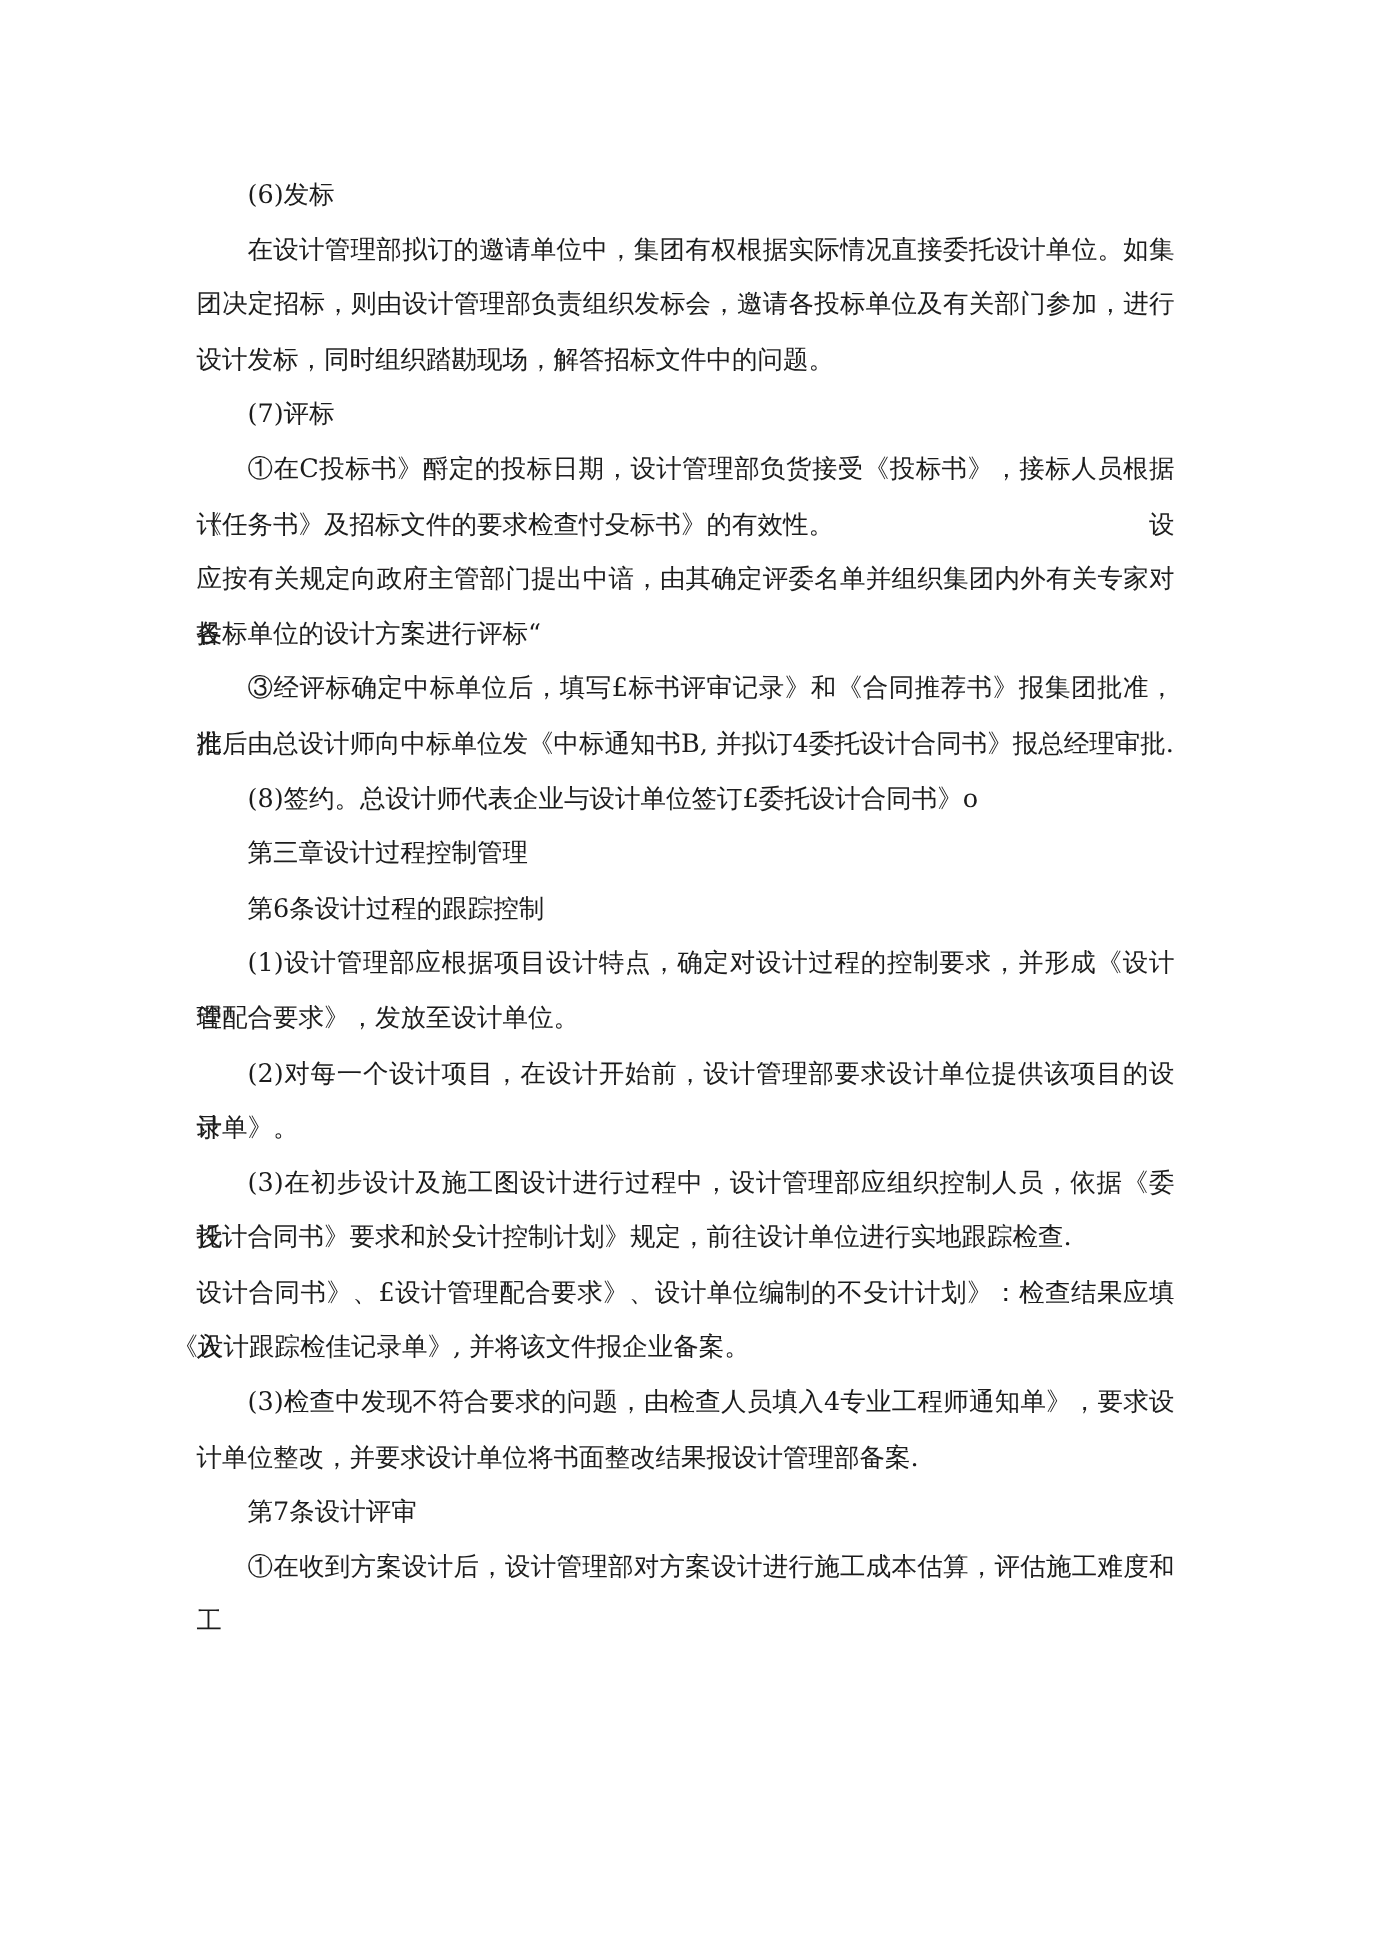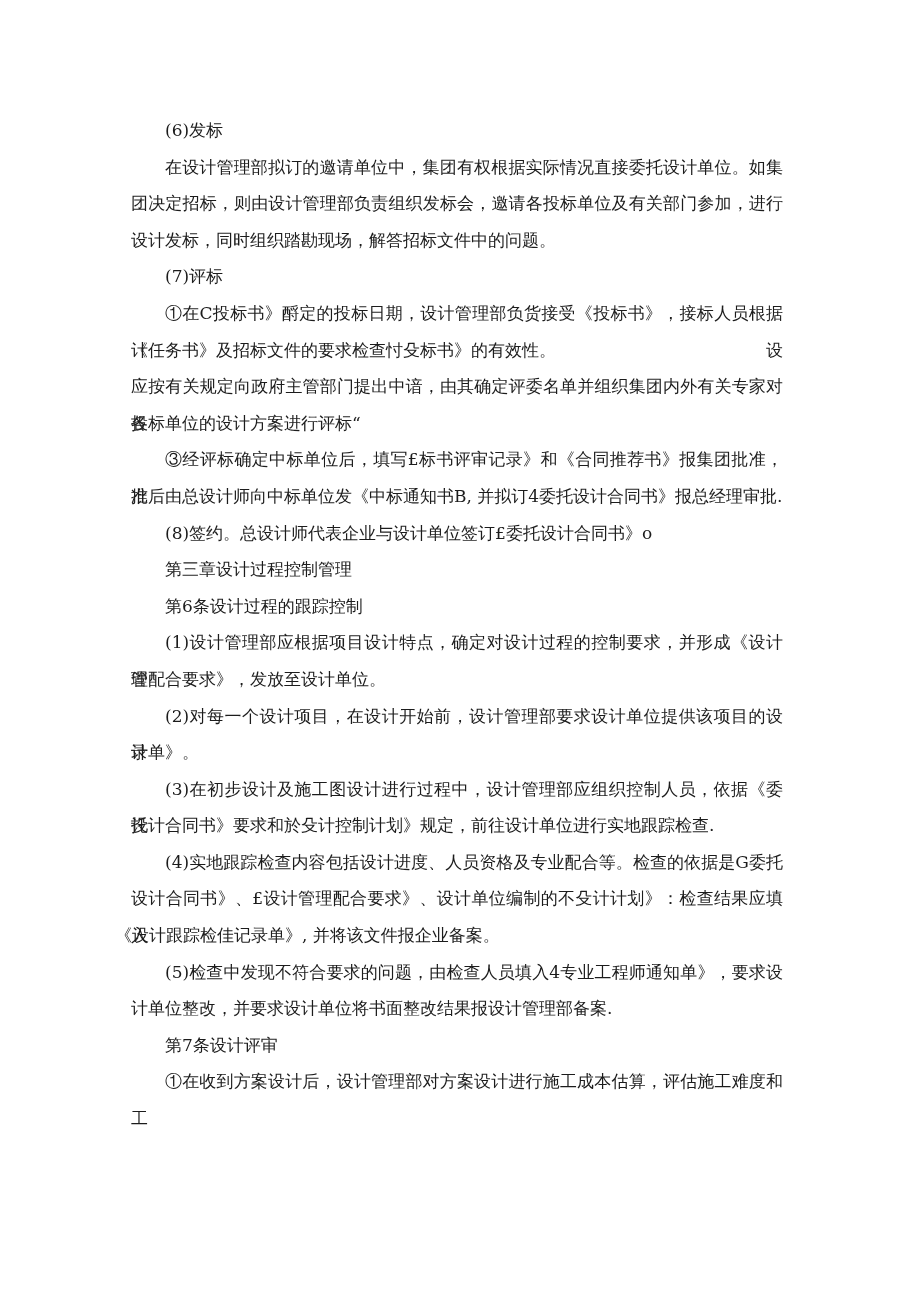--- a/index.html
+++ b/index.html
@@ -54,21 +54,20 @@
       <div class="line end">准后由总设计师向中标单位发《中标通知书B, 并拟订4委托设计合同书》报总经理审批.</div>
       <div class="line ind end">(8)签约。总设计师代表企业与设计单位签订£委托设计合同书》o</div>
       <div class="line ind end">第三章设计过程控制管理</div>
       <div class="line ind end">第6条设计过程的跟踪控制</div>
       <div class="line ind fill">(1)设计管理部应根据项目设计特点，确定对设计过程的控制要求，并形成《设计管</div>
       <div class="line end">理配合要求》，发放至设计单位。</div>
       <div class="line ind fill">(2)对每一个设计项目，在设计开始前，设计管理部要求设计单位提供该项目的设计</div>
       <div class="line end">录单》。</div>
       <div class="line ind fill">(3)在初步设计及施工图设计进行过程中，设计管理部应组织控制人员，依据《委托</div>
       <div class="line end">设计合同书》要求和於殳计控制计划》规定，前往设计单位进行实地跟踪检查.</div>
-      <div class="line ind fill">(4)实地跟踪检查内容包括设计进度、人员资格及专业配合等。检查的依据是G委托</div>
       <div class="line fill">设计合同书》、£设计管理配合要求》、设计单位编制的不殳计计划》：检查结果应填入</div>
       <div class="line end hang">《设计跟踪检佳记录单》, 并将该文件报企业备案。</div>
-      <div class="line ind fill">(5)检查中发现不符合要求的问题，由检查人员填入4专业工程师通知单》，要求设</div>
+      <div class="line ind fill">(3)检查中发现不符合要求的问题，由检查人员填入4专业工程师通知单》，要求设</div>
       <div class="line end">计单位整改，并要求设计单位将书面整改结果报设计管理部备案.</div>
       <div class="line ind end">第7条设计评审</div>
       <div class="line ind fill">①在收到方案设计后，设计管理部对方案设计进行施工成本估算，评估施工难度和工</div>
     </div>
 </div>
 
 </body></html>

